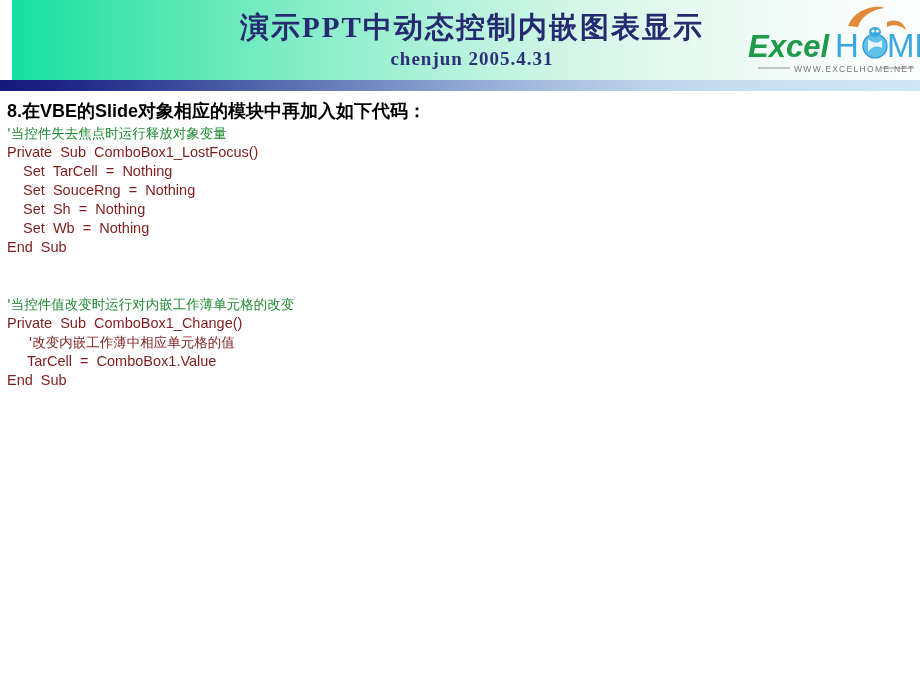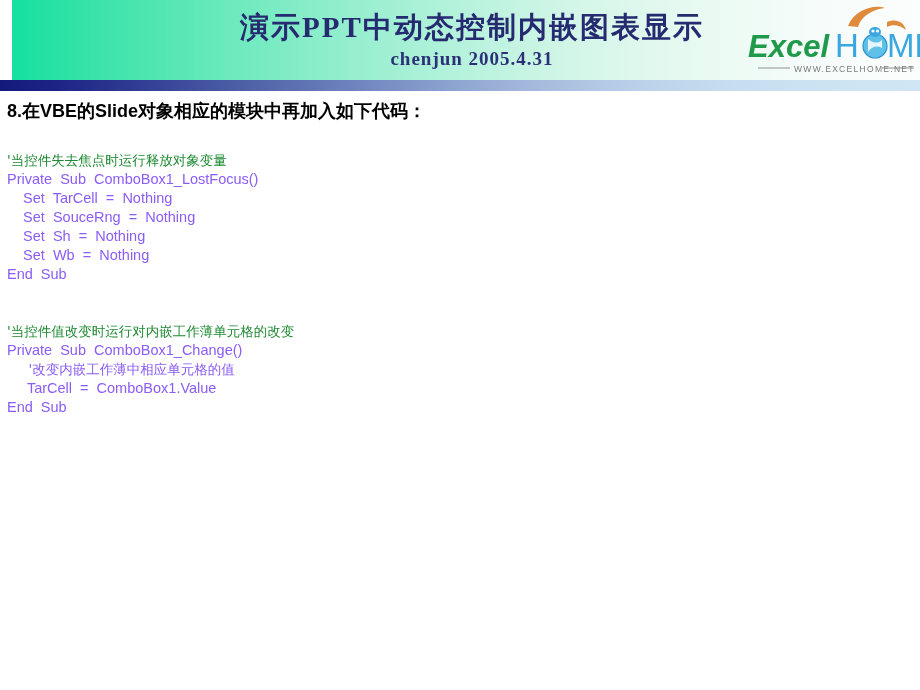--- a/index.html
+++ b/index.html
@@ -116,29 +116,28 @@
   }
 
   .code-block {
     position: absolute;
     left: 7px;
     top: 33px;
     font-family: "Liberation Sans", sans-serif;
     font-size: 14.5px;
     line-height: 19px;
     white-space: pre;
-    margin-top: 27px;
   }
 
   .code-line {
     white-space: pre;
     height: 19px;
   }
   .c-green  { color: #1f8a32; }
-  .c-red    { color: #8b5cf6; }
+  .c-red    { color: #7f1d1d; }
 
   .cn { font-family: "DejaVu Sans", "Liberation Sans", sans-serif; font-size: 13.5px; }
 </style>
 </head>
 <body>
 
 <div class="header">
 
   <div class="header-title">演示PPT中动态控制内嵌图表显示</div>
 

